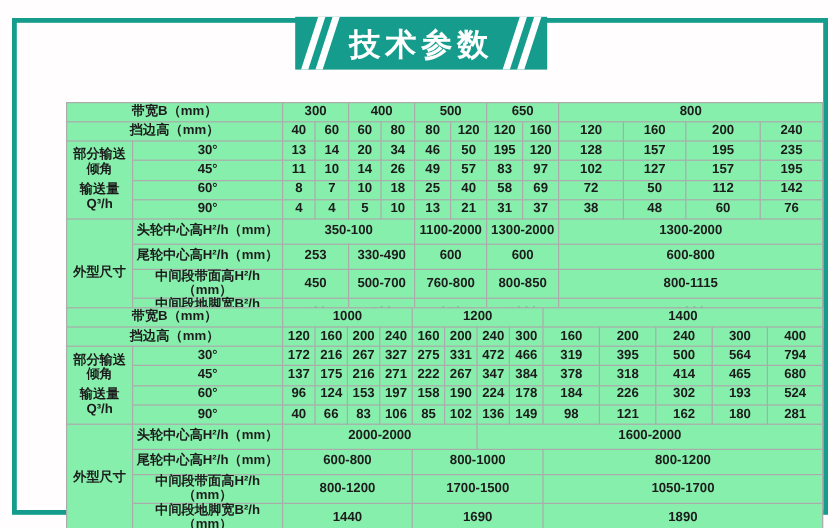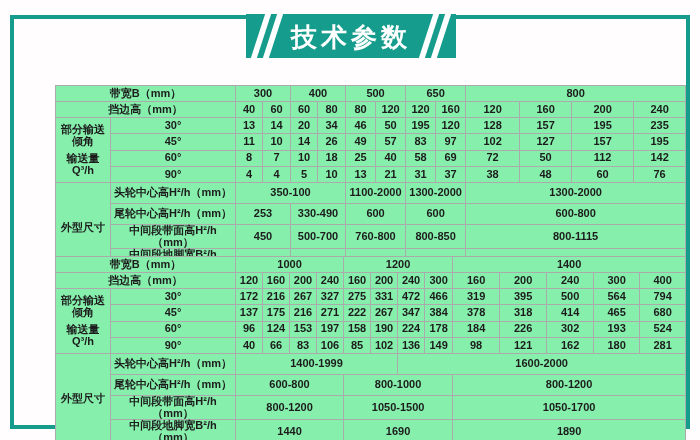--- a/index.html
+++ b/index.html
@@ -278,33 +278,33 @@
   <td>149</td>
   <td>98</td>
   <td>121</td>
   <td>162</td>
   <td>180</td>
   <td>281</td>
 </tr>
 <tr style="height:21px">
   <td rowspan="4" class="grp">外型尺寸</td>
   <td class="rowlbl">头轮中心高H²/h（mm）</td>
-  <td colspan="6" class="dimval">1400-1999</td>
+  <td colspan="6" class="dimval">2000-2000</td>
   <td colspan="7" class="dimval">1600-2000</td>
 </tr>
 <tr style="height:21px">
   <td class="rowlbl">尾轮中心高H²/h（mm）</td>
   <td colspan="4" class="dimval">600-800</td>
   <td colspan="4" class="dimval">800-1000</td>
   <td colspan="5" class="dimval">800-1200</td>
 </tr>
 <tr style="height:21px">
   <td class="rowlbl">中间段带面高H²/h（mm）</td>
   <td colspan="4" class="dimval">800-1200</td>
-  <td colspan="4" class="dimval">1050-1500</td>
+  <td colspan="4" class="dimval">1700-1500</td>
   <td colspan="5" class="dimval">1050-1700</td>
 </tr>
 <tr style="height:21px">
   <td class="rowlbl">中间段地脚宽B²/h（mm）</td>
   <td colspan="4" class="dimval">1440</td>
   <td colspan="4" class="dimval">1690</td>
   <td colspan="5" class="dimval">1890</td>
 </tr>
 </tbody>
     </table>

